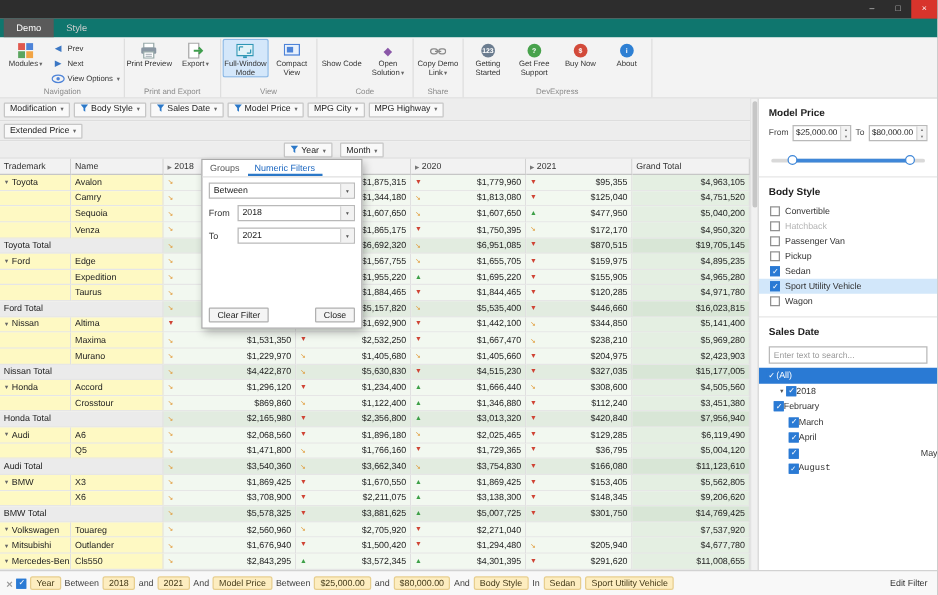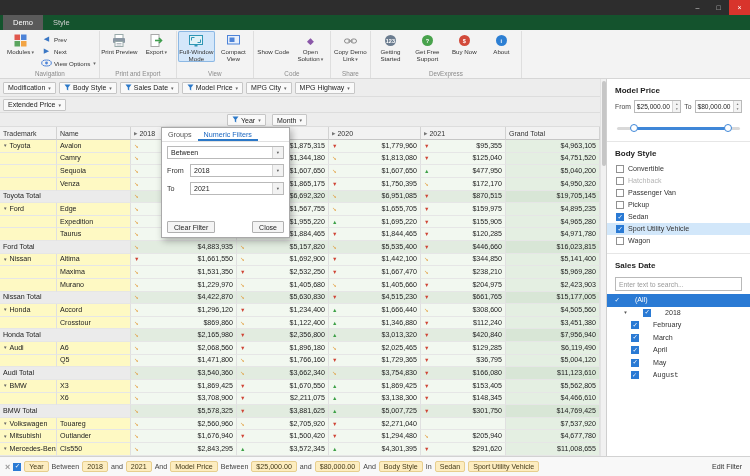--- a/index.html
+++ b/index.html
@@ -7,21 +7,21 @@
   #app{position:relative;width:750px;height:476px;background:#fff;font-family:"Liberation Sans",sans-serif;overflow:hidden;cursor:default}
 
   
   .titlebar{position:absolute;top:0;left:0;right:0;height:15px;background:#2d2d2d;display:flex;align-items:center;justify-content:center}
   .title{font-size:7.5px;color:#e8e8e8;white-space:nowrap}
   .winbtns{position:absolute;right:0;top:0;height:15px;display:flex}
   .winbtn{width:21px;height:15px;display:flex;align-items:center;justify-content:center;font-size:7px;color:#d5d5d5}
   .winbtn.close{background:#d8342c;color:#fff}
 
   
-  .tabstrip{position:absolute;top:15px;left:0;right:0;height:15px;background:#14532d;display:flex;align-items:stretch;padding-left:3px}
+  .tabstrip{position:absolute;top:15px;left:0;right:0;height:15px;background:#0f766e;display:flex;align-items:stretch;padding-left:3px}
   .rtab{font-size:7.5px;color:#cfcfcf;padding:0 10px;display:flex;align-items:center}
   .rtab.active{background:#5a5a5a;color:#fff}
 
   
   #ribbon{position:absolute;top:30px;left:0;right:0;height:49px;background:#f3f3f3;border-bottom:1px solid #d6d6d6;display:flex;padding:1px 1px 0}
   .rgroup{display:flex;flex-direction:column;border-right:1px solid #dedede;padding:0 1px}
   .ritems{flex:1;display:flex;align-items:flex-start}
   .rcap{height:9px;line-height:9px;font-size:6.3px;color:#8a8a8a;text-align:center;padding:0 3px}
   .bigbtn{width:37px;display:flex;flex-direction:column;align-items:center;padding-top:2px;border-radius:2px}
   .bigbtn .ic{height:15px;display:flex;align-items:center;justify-content:center}
@@ -55,21 +55,21 @@
   .grow.total .c-rowhead{background:#ebebeb}
   .grow.total .c-val{background:#e2ece0}
   .grow.total .c-gt{background:#d8e6d6}
   .tspan{grid-column:1/3}
   .texp{font-size:4.5px;color:#666;margin-right:2px}
   .kpi{font-size:5.5px;width:7px;flex:0 0 7px}
   .kpi.up{color:#3da047}.kpi.down{color:#cf4334}.kpi.flat{color:#e0962e}
   .val{margin-left:auto}
 
   
-  #popup{position:absolute;left:161px;top:127px;width:129px;height:111px;background:#fff;border:1px solid #a9a9a9;box-shadow:2px 3px 7px rgba(0,0,0,.3);z-index:20;display:flex;flex-direction:column;font-size:7.2px}
+  #popup{position:absolute;left:161px;top:127px;width:129px;height:136px;background:#fff;border:1px solid #a9a9a9;box-shadow:2px 3px 7px rgba(0,0,0,.3);z-index:20;display:flex;flex-direction:column;font-size:7.2px}
   #ptabs{display:flex;border-bottom:1px solid #e0e0e0;height:14px;flex:0 0 14px}
   .ptab{padding:0 6px;display:flex;align-items:center;color:#555}
   .ptab.active{color:#1a66c0;box-shadow:inset 0 -2px 0 #2b78c8}
   .pbody{flex:1;display:flex;flex-direction:column;padding:4px 5px}
   .combo{height:13px;border:1px solid #b9b9b9;display:flex;align-items:center;padding-left:3px;background:#fff}
   .cval{flex:1;font-size:7px;color:#222}
   .cbtn{width:11px;align-self:stretch;background:#f2f2f2;border-left:1px solid #d5d5d5;display:flex;align-items:center;justify-content:center;font-size:4.5px;color:#555}
   .prow{display:flex;align-items:center;margin-top:5px;gap:3px}
   .plab{width:20px;color:#333}
   .prow .combo{flex:1}
@@ -93,21 +93,21 @@
   .sfill{position:absolute;top:4px;height:3px;background:#3f87d8}
   .sthumb{position:absolute;top:0.5px;width:8px;height:8px;border-radius:50%;background:#fff;border:1.5px solid #3f87d8}
   .cbrow{display:flex;align-items:center;gap:4px;height:12px;padding:0 9px;font-size:7.1px;color:#333;white-space:nowrap}
   .cbrow.disabled{color:#b5b5b5}
   .cbrow.focused{background:#d2e7fa}
   .cb{width:8px;height:8px;border:1px solid #919191;background:#fff;flex:0 0 8px;position:relative}
   .cb.checked{background:#2a7ad4;border-color:#2a7ad4}
   .cb.checked::after{content:"\2713";color:#fff;font-size:6.5px;position:absolute;top:-1.5px;left:0.5px}
   .search{margin:2px 8px 3px;height:14px;border:1px solid #b9b9b9;display:flex;align-items:center;padding:0 3px;font-size:6.8px;color:#9a9a9a;background:#fff}
   #tree{flex:1;overflow:hidden;padding-bottom:2px}
-  .trow{display:flex;align-items:center;gap:14px;height:12.5px;font-size:7.1px;color:#333;white-space:nowrap}
+  .trow{display:flex;align-items:center;gap:0;height:12.5px;font-size:7.1px;color:#333;white-space:nowrap}
   .trow.selected{background:#2a7ad4;color:#fff}
   .texp2{width:7px;font-size:4.5px;color:#555;text-align:center;flex:0 0 7px}
 
   
   #filterbar{position:absolute;left:0;top:456px;width:750px;height:20px;background:#f8f8f8;border-top:1px solid #d2d2d2;display:flex;align-items:center;gap:3px;padding:0 5px;font-size:7.1px}
   #ftokens{display:flex;align-items:center;gap:3px;white-space:nowrap}
   .fchip{background:#fdedc0;border:1px solid #e7ce8e;border-radius:2px;padding:0.5px 4px;color:#443a18}
   .fop{color:#444}
   .fx{color:#999;font-size:9px;font-weight:bold}
   .editf{margin-left:auto;color:#333;padding-right:3px}
@@ -682,21 +682,21 @@
           <div class="cell c-val">
             <span class="kpi flat">↘</span>
             <span class="val">$5,630,830</span>
           </div>
           <div class="cell c-val">
             <span class="kpi down">▼</span>
             <span class="val">$4,515,230</span>
           </div>
           <div class="cell c-val">
             <span class="kpi down">▼</span>
-            <span class="val">$661,765</span>
+            <span class="val">$327,035</span>
           </div>
           <div class="cell c-val c-gt">
             <span class="val">$15,177,005</span>
           </div>
         </div>
         <div class="grow">
           <div class="cell c-rowhead">
             <span class="texp">▼</span>
             <span>Honda</span>
           </div>
@@ -888,21 +888,21 @@
           </div>
           <div class="cell c-val">
             <span class="kpi up">▲</span>
             <span class="val">$3,138,300</span>
           </div>
           <div class="cell c-val">
             <span class="kpi down">▼</span>
             <span class="val">$148,345</span>
           </div>
           <div class="cell c-val c-gt">
-            <span class="val">$4,466,610</span>
+            <span class="val">$9,206,620</span>
           </div>
         </div>
         <div class="grow total">
           <div class="cell c-rowhead tspan">BMW Total</div>
           <div class="cell c-val">
             <span class="kpi flat">↘</span>
             <span class="val">$5,578,325</span>
           </div>
           <div class="cell c-val">
             <span class="kpi down">▼</span>
@@ -1112,33 +1112,33 @@
       <div id="tree">
           <div class="trow selected" style="padding-left: 6px;">
             <span class="cb checked"></span>
             <span>(All)</span>
           </div>
           <div class="trow" style="padding-left: 15px;">
             <span class="texp2">▼</span>
             <span class="cb checked"></span>
             <span>2018</span>
           </div>
-          <div class="trow" style="padding-left: 24px;">
+          <div class="trow" style="padding-left: 12px;">
             <span class="cb checked"></span>
             <span>February</span>
           </div>
           <div class="trow" style="padding-left: 24px;">
             <span class="cb checked"></span>
             <span>March</span>
           </div>
           <div class="trow" style="padding-left: 24px;">
             <span class="cb checked"></span>
             <span>April</span>
           </div>
-          <div class="trow" style="padding-left: 24px;">
+          <div class="trow" style="padding-left: 24px; justify-content: space-between;">
             <span class="cb checked"></span>
             <span>May</span>
           </div>
           <div class="trow" style="padding-left: 24px; font-family: Liberation Mono, monospace;">
             <span class="cb checked"></span>
             <span>August</span>
           </div>
         </div>
     </div>
   </div>

